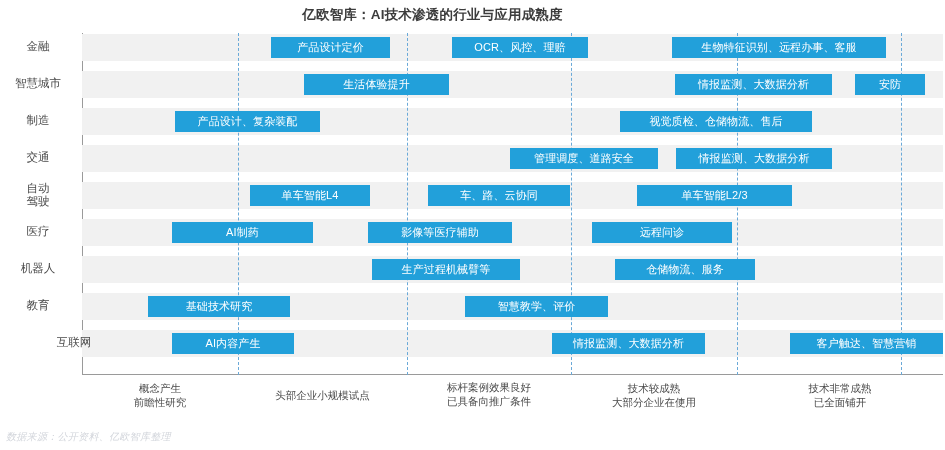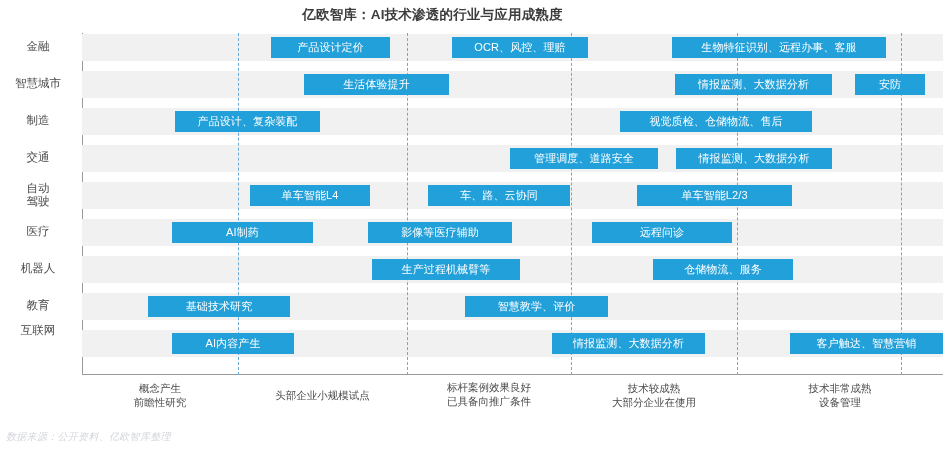--- a/index.html
+++ b/index.html
@@ -89,21 +89,21 @@
       <div class="bar" style="left: 538px; width: 192px; top: 78px; background: rgb(34, 160, 218); color: rgb(255, 255, 255);">视觉质检、仓储物流、售后</div>
       <div class="bar" style="left: 428px; width: 148px; top: 115px; background: rgb(34, 160, 218); color: rgb(255, 255, 255);">管理调度、道路安全</div>
       <div class="bar" style="left: 594px; width: 156px; top: 115px; background: rgb(34, 160, 218); color: rgb(255, 255, 255);">情报监测、大数据分析</div>
       <div class="bar" style="left: 168px; width: 120px; top: 152px; background: rgb(34, 160, 218); color: rgb(255, 255, 255);">单车智能L4</div>
       <div class="bar" style="left: 346px; width: 142px; top: 152px; background: rgb(34, 160, 218); color: rgb(255, 255, 255);">车、路、云协同</div>
       <div class="bar" style="left: 555px; width: 155px; top: 152px; background: rgb(34, 160, 218); color: rgb(255, 255, 255);">单车智能L2/3</div>
       <div class="bar" style="left: 90px; width: 141px; top: 189px; background: rgb(34, 160, 218); color: rgb(255, 255, 255);">AI制药</div>
       <div class="bar" style="left: 286px; width: 144px; top: 189px; background: rgb(34, 160, 218); color: rgb(255, 255, 255);">影像等医疗辅助</div>
       <div class="bar" style="left: 510px; width: 140px; top: 189px; background: rgb(34, 160, 218); color: rgb(255, 255, 255);">远程问诊</div>
       <div class="bar" style="left: 290px; width: 148px; top: 226px; background: rgb(34, 160, 218); color: rgb(255, 255, 255);">生产过程机械臂等</div>
-      <div class="bar" style="left: 533px; width: 140px; top: 226px; background: rgb(34, 160, 218); color: rgb(255, 255, 255); margin-left: 38px;">仓储物流、服务</div>
+      <div class="bar" style="left: 533px; width: 140px; top: 226px; background: rgb(34, 160, 218); color: rgb(255, 255, 255);">仓储物流、服务</div>
       <div class="bar" style="left: 66px; width: 142px; top: 263px; background: rgb(34, 160, 218); color: rgb(255, 255, 255);">基础技术研究</div>
       <div class="bar" style="left: 383px; width: 143px; top: 263px; background: rgb(34, 160, 218); color: rgb(255, 255, 255);">智慧教学、评价</div>
       <div class="bar" style="left: 90px; width: 122px; top: 300px; background: rgb(34, 160, 218); color: rgb(255, 255, 255);">AI内容产生</div>
       <div class="bar" style="left: 470px; width: 153px; top: 300px; background: rgb(34, 160, 218); color: rgb(255, 255, 255);">情报监测、大数据分析</div>
       <div class="bar" style="left: 708px; width: 153px; top: 300px; background: rgb(34, 160, 218); color: rgb(255, 255, 255);">客户触达、智慧营销</div>
     </div>
 
   <div id="row-labels">
       <div class="row-label" style="top: 40px;">
         <div>金融</div>
@@ -123,21 +123,21 @@
       </div>
       <div class="row-label" style="top: 225px;">
         <div>医疗</div>
       </div>
       <div class="row-label" style="top: 262px;">
         <div>机器人</div>
       </div>
       <div class="row-label" style="top: 299px;">
         <div>教育</div>
       </div>
-      <div class="row-label" style="top: 324px;">
+      <div class="row-label" style="top: 336px; padding-left: 36px;">
         <div>互联网</div>
       </div>
     </div>
   <div id="phase-labels">
       <div class="phase-label" style="left: 82px; width: 156px;">
         <div>概念产生</div>
         <div>前瞻性研究</div>
       </div>
       <div class="phase-label" style="left: 238px; width: 169px; top: 388px;">
         <div>头部企业小规模试点</div>
@@ -145,18 +145,18 @@
       <div class="phase-label" style="left: 407px; width: 164px; font-family: Liberation Mono, monospace;">
         <div>标杆案例效果良好</div>
         <div>已具备向推广条件</div>
       </div>
       <div class="phase-label" style="left: 571px; width: 166px;">
         <div>技术较成熟</div>
         <div>大部分企业在使用</div>
       </div>
       <div class="phase-label" style="left: 737px; width: 206px;">
         <div>技术非常成熟</div>
-        <div>设备管理</div>
+        <div>已全面铺开</div>
       </div>
     </div>
 
   <div class="source-note">数据来源：公开资料、亿欧智库整理</div>
 </div>
 
 </body></html>

